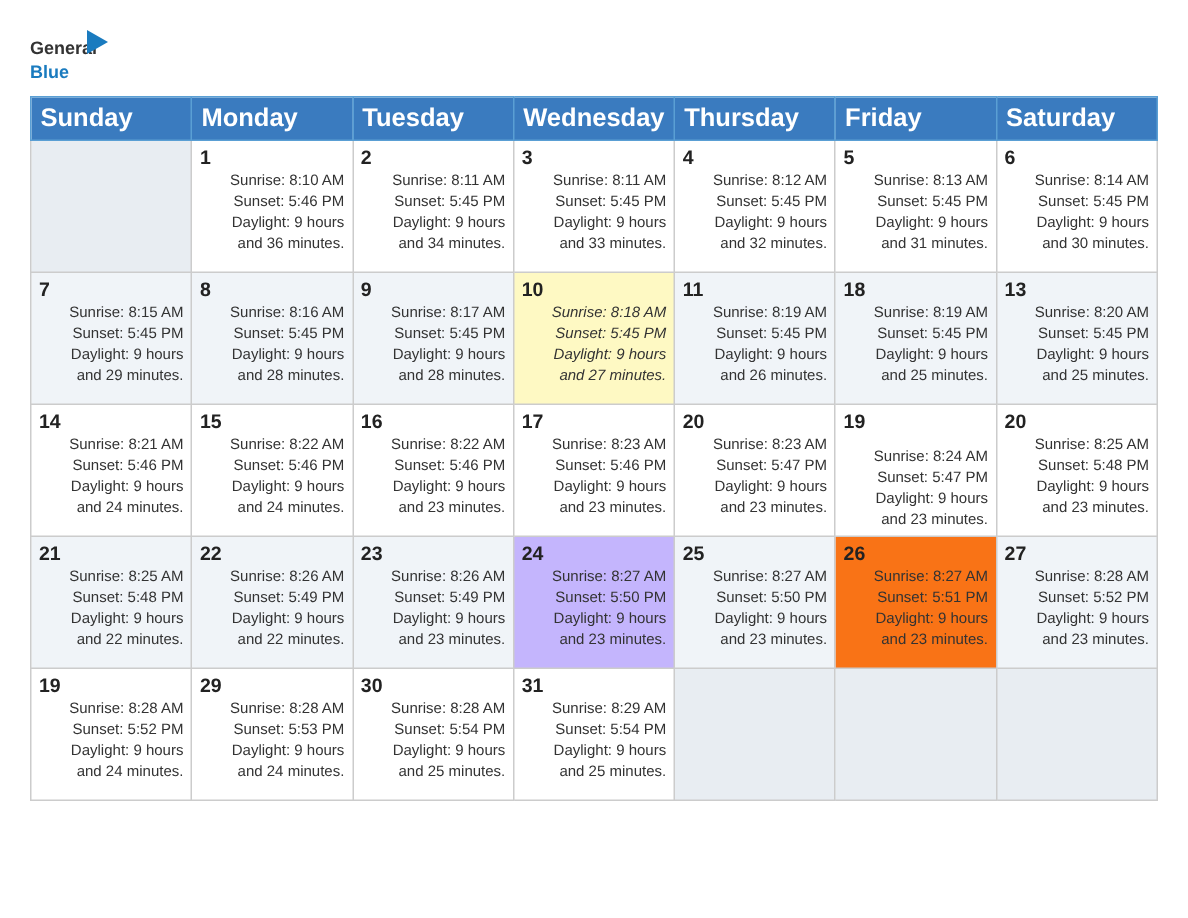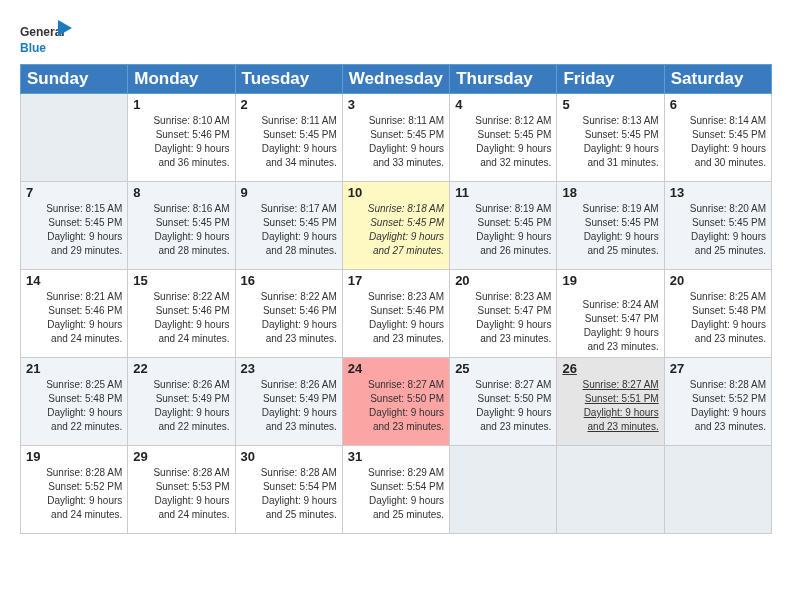--- a/index.html
+++ b/index.html
@@ -287,35 +287,35 @@
 Daylight: 9 hours
 and 22 minutes.</div>
           </td>
           <td style="background: rgb(240, 244, 248);">
             <span class="day-number">23</span>
             <div class="day-info" style="white-space: pre-line;">Sunrise: 8:26 AM
 Sunset: 5:49 PM
 Daylight: 9 hours
 and 23 minutes.</div>
           </td>
-          <td style="background: #fca5a5; margin-top: 19px;">
+          <td style="background: #c4b5fd; margin-top: 19px;">
             <span class="day-number">24</span>
             <div class="day-info" style="white-space: pre-line;">Sunrise: 8:27 AM
 Sunset: 5:50 PM
 Daylight: 9 hours
 and 23 minutes.</div>
           </td>
           <td style="background: rgb(240, 244, 248);">
             <span class="day-number">25</span>
             <div class="day-info" style="white-space: pre-line;">Sunrise: 8:27 AM
 Sunset: 5:50 PM
 Daylight: 9 hours
 and 23 minutes.</div>
           </td>
-          <td style="background: #e5e5e5; text-decoration: underline;">
+          <td style="background: #f97316;">
             <span class="day-number">26</span>
             <div class="day-info" style="white-space: pre-line;">Sunrise: 8:27 AM
 Sunset: 5:51 PM
 Daylight: 9 hours
 and 23 minutes.</div>
           </td>
           <td style="background: rgb(240, 244, 248); margin-left: 33px;">
             <span class="day-number">27</span>
             <div class="day-info" style="white-space: pre-line;">Sunrise: 8:28 AM
 Sunset: 5:52 PM

